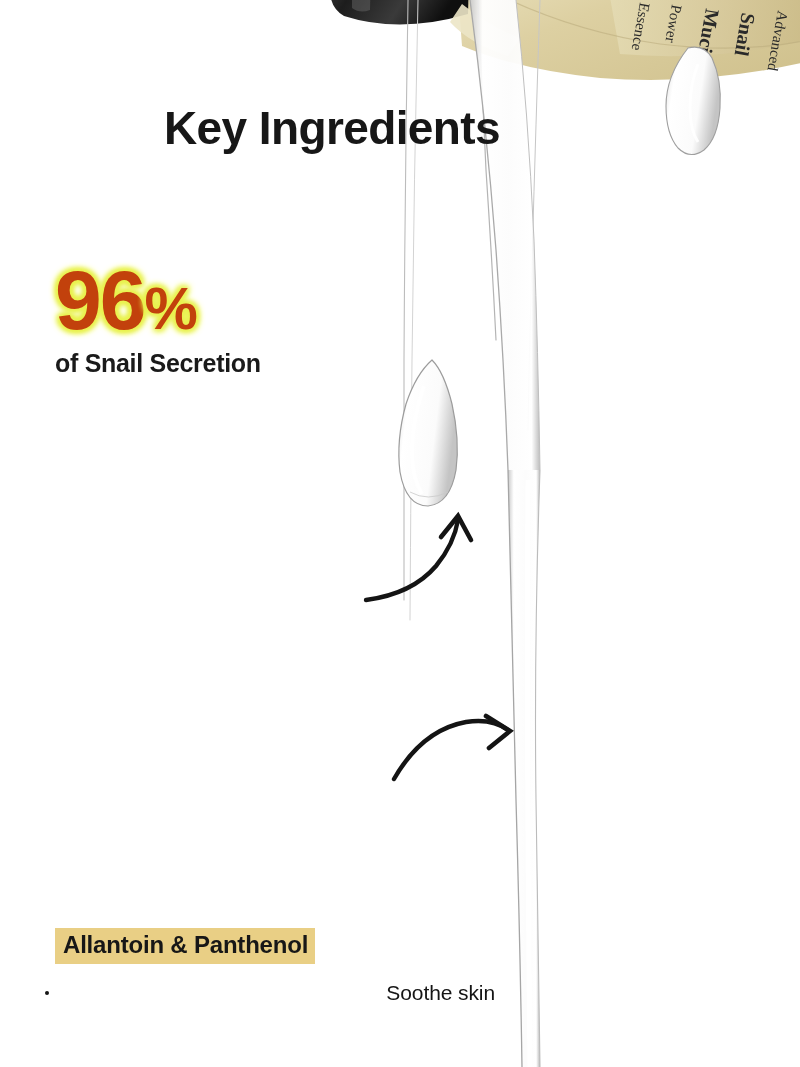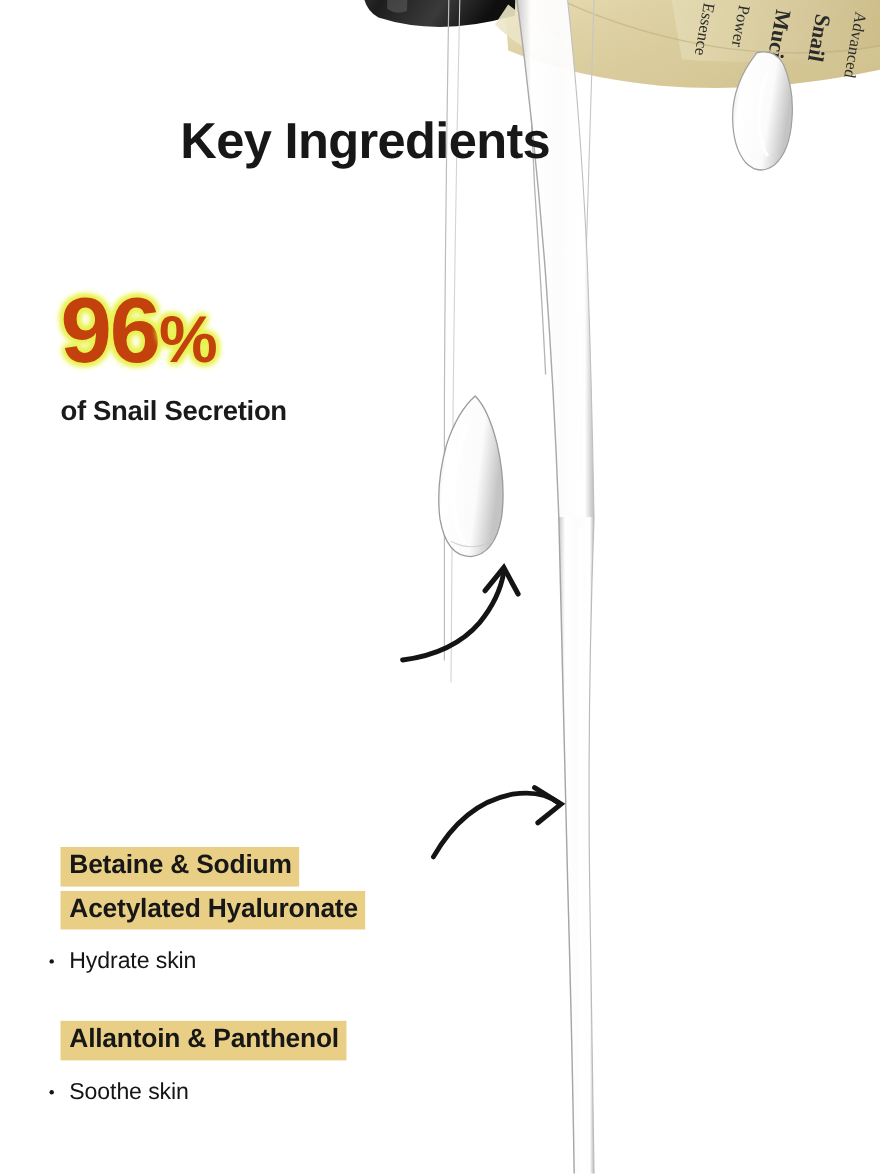--- a/index.html
+++ b/index.html
@@ -48,21 +48,21 @@
        0 0  5px #e9f24e,
        0 0  9px #e9f24e,
        2px 2px 6px #e9f24e,
       -2px 2px 6px #e9f24e,
        2px -2px 6px #e9f24e,
       -2px -2px 6px #e9f24e;
     white-space:nowrap;
   }
   .stat-number .pct { font-size:60px; letter-spacing:-1px; }
   .stat-caption {
-    margin-top:19px;
+    margin-top:8px;
     font-size:25px;
     font-weight:700;
     line-height:1.34;
     color:#1a1a1a;
     letter-spacing:-0.3px;
     max-width:300px;
   }
 
   
   .bullets { list-style:none; }
@@ -87,21 +87,21 @@
 
   .mucin-bullets {
     position:absolute;
     left:36px; top:470px;
     width:360px;
   }
 
   
   .ingredient-block { position:absolute; width:440px; }
   .ing-1 { left:55px; top:770px; }
-  .ing-2 { left:55px; top:928px; }
+  .ing-2 { left:55px; top:928px;text-align:right; }
 
   .hl-line { display:block; width:max-content; }
   .hl-line .hl {
     display:inline-block;
     background:#e9cf85;
     color:#171717;
     font-size:24px;
     font-weight:700;
     letter-spacing:-0.2px;
     line-height:1.28;
@@ -230,33 +230,20 @@
   <div class="stat-wrap">
     <div class="stat-number">
       <span>96</span><span class="pct">%</span>
     </div>
     <div class="stat-caption">
       <span>of Snail Secretion</span><br>
     </div>
   </div>
 
 
-  <div class="ingredient-block ing-1">
-    <div class="hl-line">
-      <span class="hl">Betaine &amp; Sodium</span>
-    </div>
-    <div class="hl-line">
-      <span class="hl">Acetylated Hyaluronate</span>
-    </div>
-    <ul class="bullets ing-bullets">
-      <li>
-        <span>Hydrate skin</span>
-      </li>
-    </ul>
-  </div>
 
   <div class="ingredient-block ing-2">
     <div class="hl-line">
       <span class="hl">Allantoin &amp; Panthenol</span>
     </div>
     <ul class="bullets ing-bullets">
       <li>
         <span>Soothe skin</span>
       </li>
     </ul>

